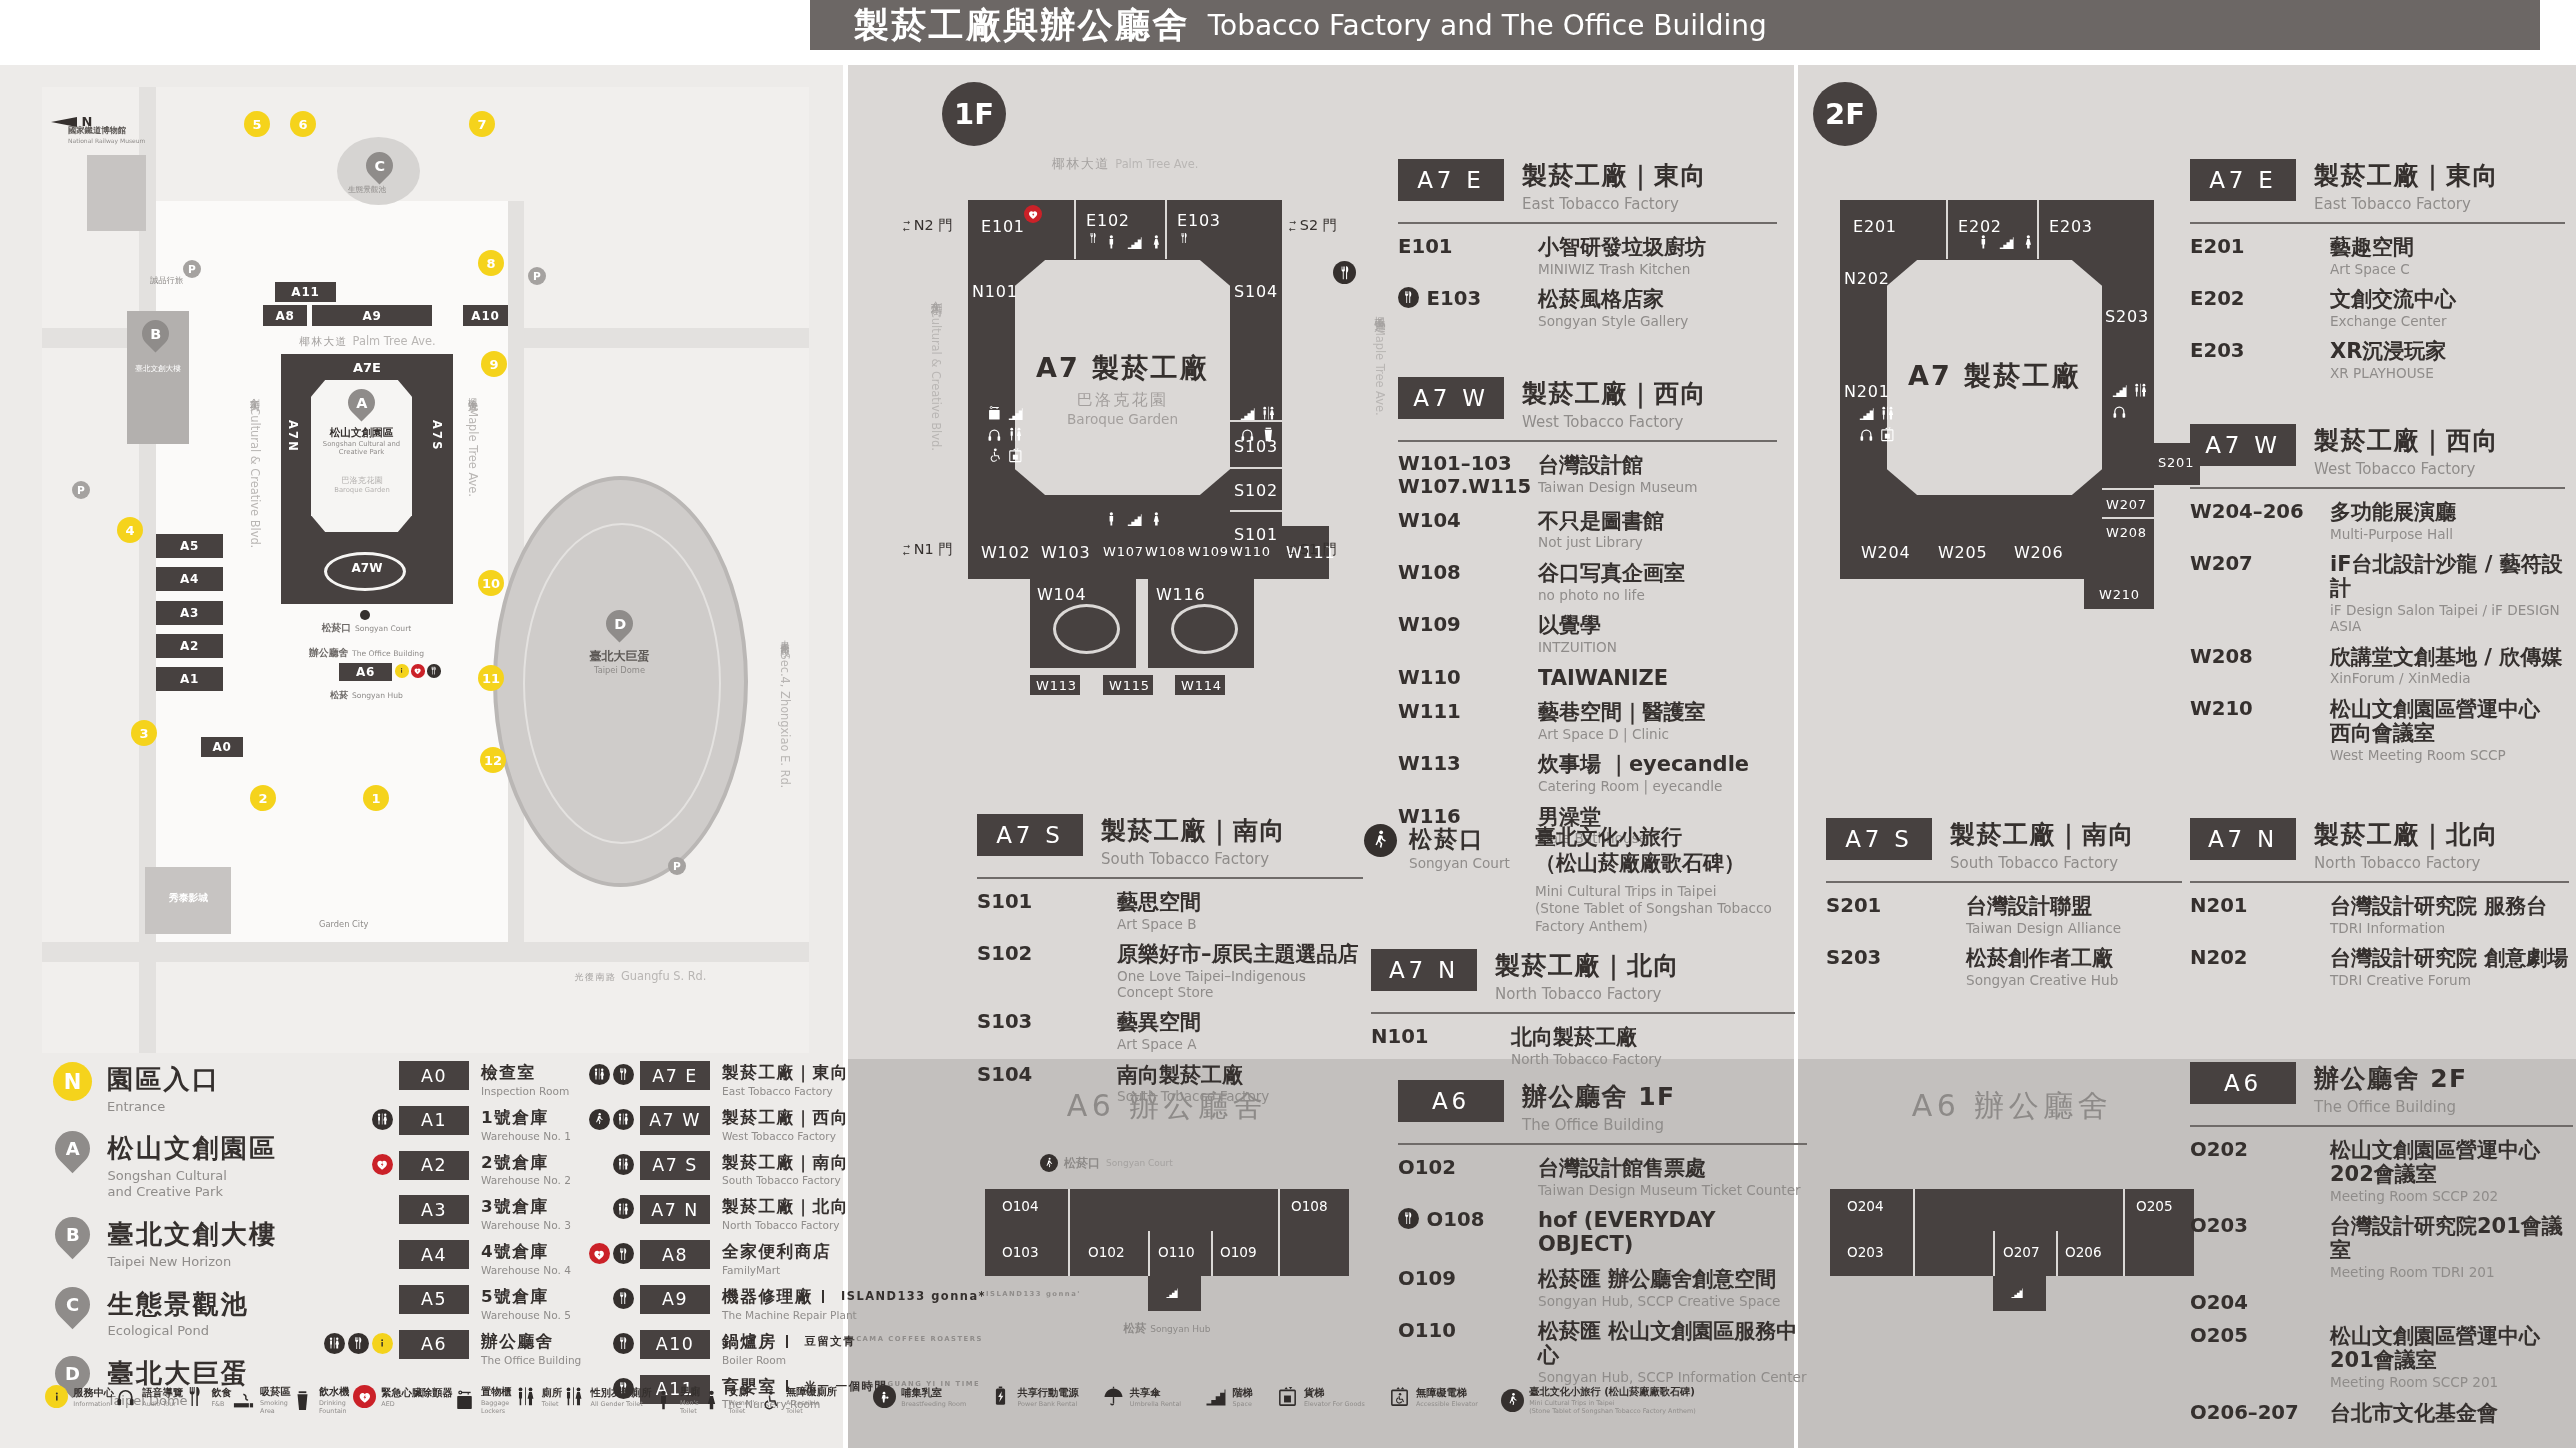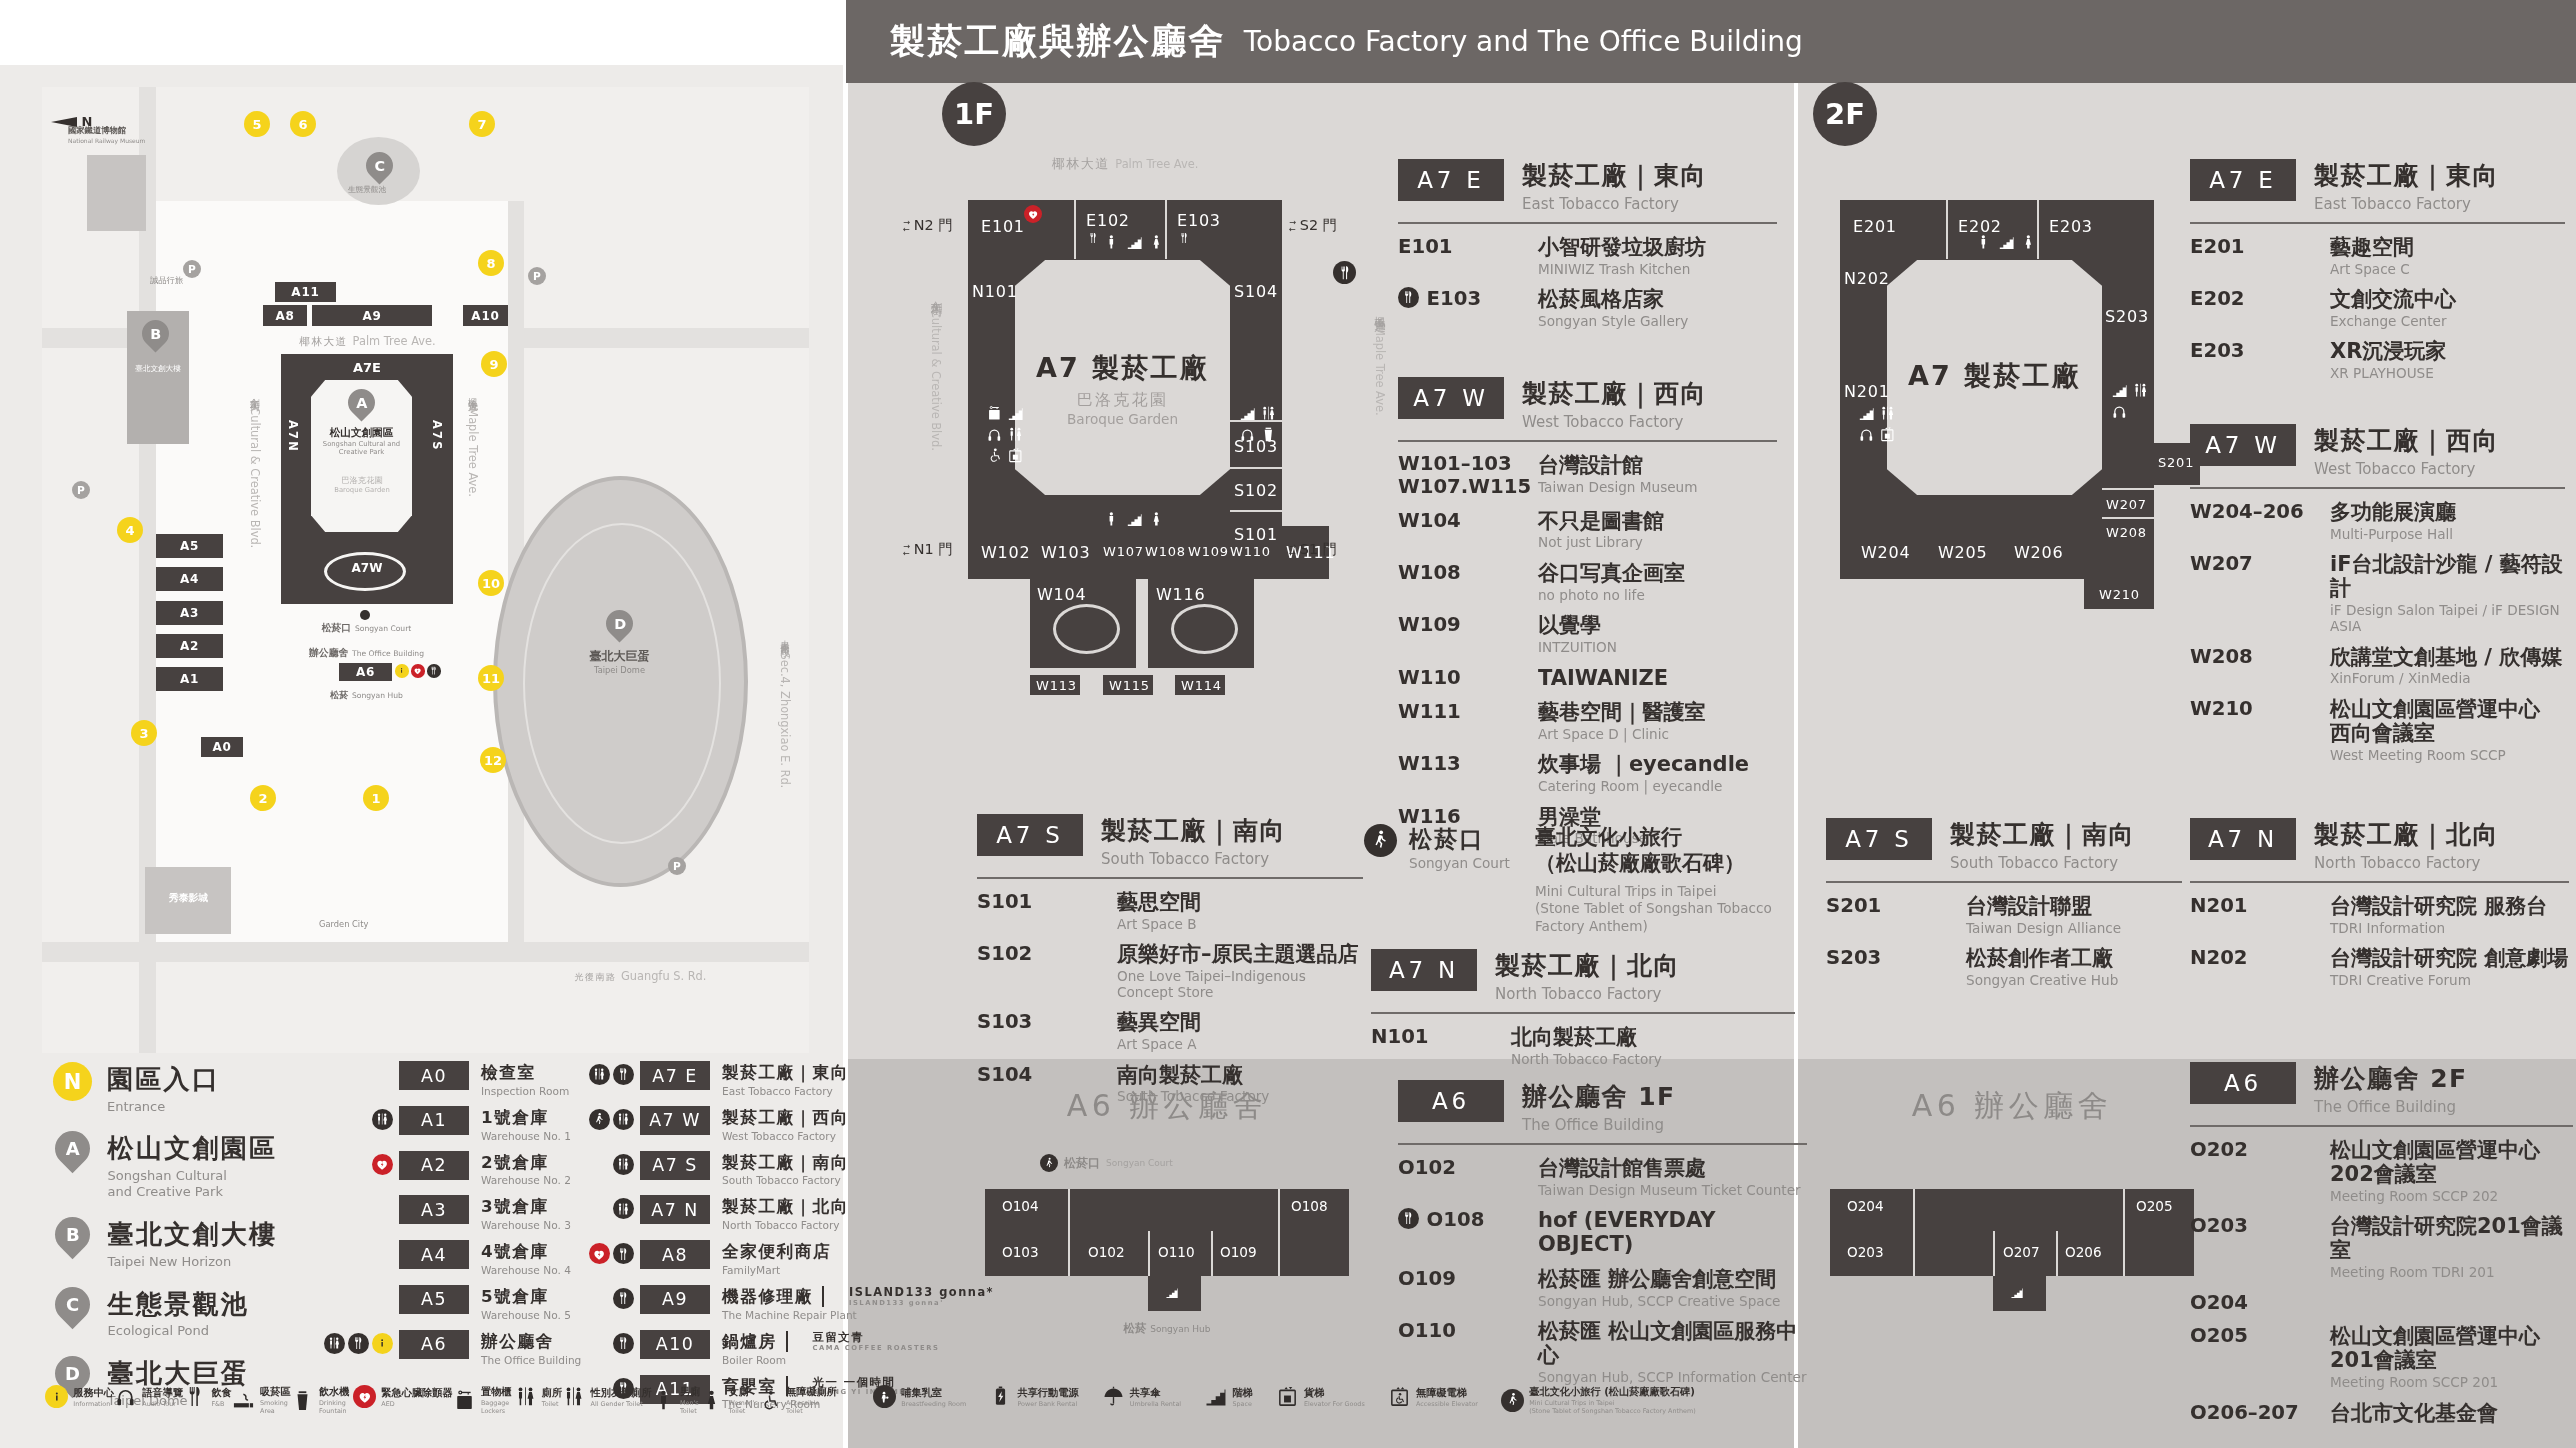--- a/index.html
+++ b/index.html
@@ -48,21 +48,21 @@
   .nb-zh{font-size:21px;font-weight:bold;line-height:1.25}
   .nb-en{font-size:13.6px;color:#8f8c8a;line-height:1.3}
   
   .lg-row{display:flex;align-items:flex-start}
   .lg-icons{width:76px;display:flex;justify-content:flex-end;gap:3px;padding-top:3px;flex:none}
   .lg-badge{width:70px;height:29px;background:#474140;color:#fff;font-size:17.4px;font-weight:500;
     display:flex;align-items:center;justify-content:center;letter-spacing:1.5px;flex:none;margin-left:6px}
   .lg-text{margin-left:12px}
   .lg-zh{font-size:16.7px;font-weight:bold;letter-spacing:1.5px;display:flex;align-items:center}
   .lg-en{font-size:10.6px;color:#8f8c8a;margin-top:0.8px}
-  .brand{display:inline-flex;flex-direction:column;margin-left:9px;padding-left:25px;border-left:2.3px solid #35302e}
+  .brand{display:inline-flex;flex-direction:row;margin-left:9px;padding-left:17px;border-left:2.3px solid #35302e}
   .brand-zh{font-size:11.4px;font-weight:bold;line-height:1.1}
   .brand-en{font-size:6.8px;color:#8f8c8a}
   .mk-row{display:flex;align-items:flex-start;gap:15px}
   .mk-zh{font-size:26px;font-weight:bold;letter-spacing:2.3px}
   .mk-en{font-size:13px;color:#8f8c8a;margin-top:1.5px;line-height:1.25}
   .ycirc{width:39px;height:39px;border-radius:50%;background:#f5d31c;color:#fff;font-weight:bold;font-size:21px;
     display:flex;align-items:center;justify-content:center;flex:none}
   .pin{width:35px;height:35px;background:#8f8c8a;border-radius:50% 50% 50% 0;transform:rotate(-45deg);
     display:flex;align-items:center;justify-content:center;flex:none;margin:0 2.3px}
   .pin>span{transform:rotate(45deg);color:#fff;font-weight:bold;font-size:18px}
@@ -113,21 +113,21 @@
 <body>
 
 <div class="stage">
 
   <div class="abs" style="left:0;top:65px;width:846px;height:1383px;background:#edebe9"></div>
   <div class="abs" style="left:846px;top:65px;width:1730px;height:994px;background:#dbd8d6"></div>
   <div class="abs" style="left:846px;top:1059px;width:1730px;height:389px;background:#c3c0be"></div>
   <div class="abs" style="left:843px;top:0;width:4.5px;height:1449px;background:#fff"></div>
   <div class="abs" style="left:1794px;top:65px;width:3.8px;height:1383px;background:#fff"></div>
 
-  <div class="hdr abs" style="left:846px;top:0;width:1730px;height:83px;background:#6c6765">
+  <div class="hdr abs" style="left:810px;top:0;width:1730px;height:50px;background:#6c6765">
     <span class="hdr-zh">製菸工廠與辦公廳舍</span>
     <span class="hdr-en">Tobacco Factory and The Office Building</span>
   </div>
 
   <div class="map abs" style="left:42px;top:87px;width:767px;height:966px">
     <div class="road" style="left:0;top:241px;width:767px;height:19.7px"></div>
     <div class="road" style="left:97px;top:0;width:16.7px;height:966px"></div>
     <div class="road" style="left:465px;top:114px;width:16.7px;height:758px"></div>
     <div class="road" style="left:0;top:855px;width:767px;height:19.7px"></div>
     <div class="abs" style="left:114px;top:114px;width:352px;height:741px;background:#fbfaf9"></div>

